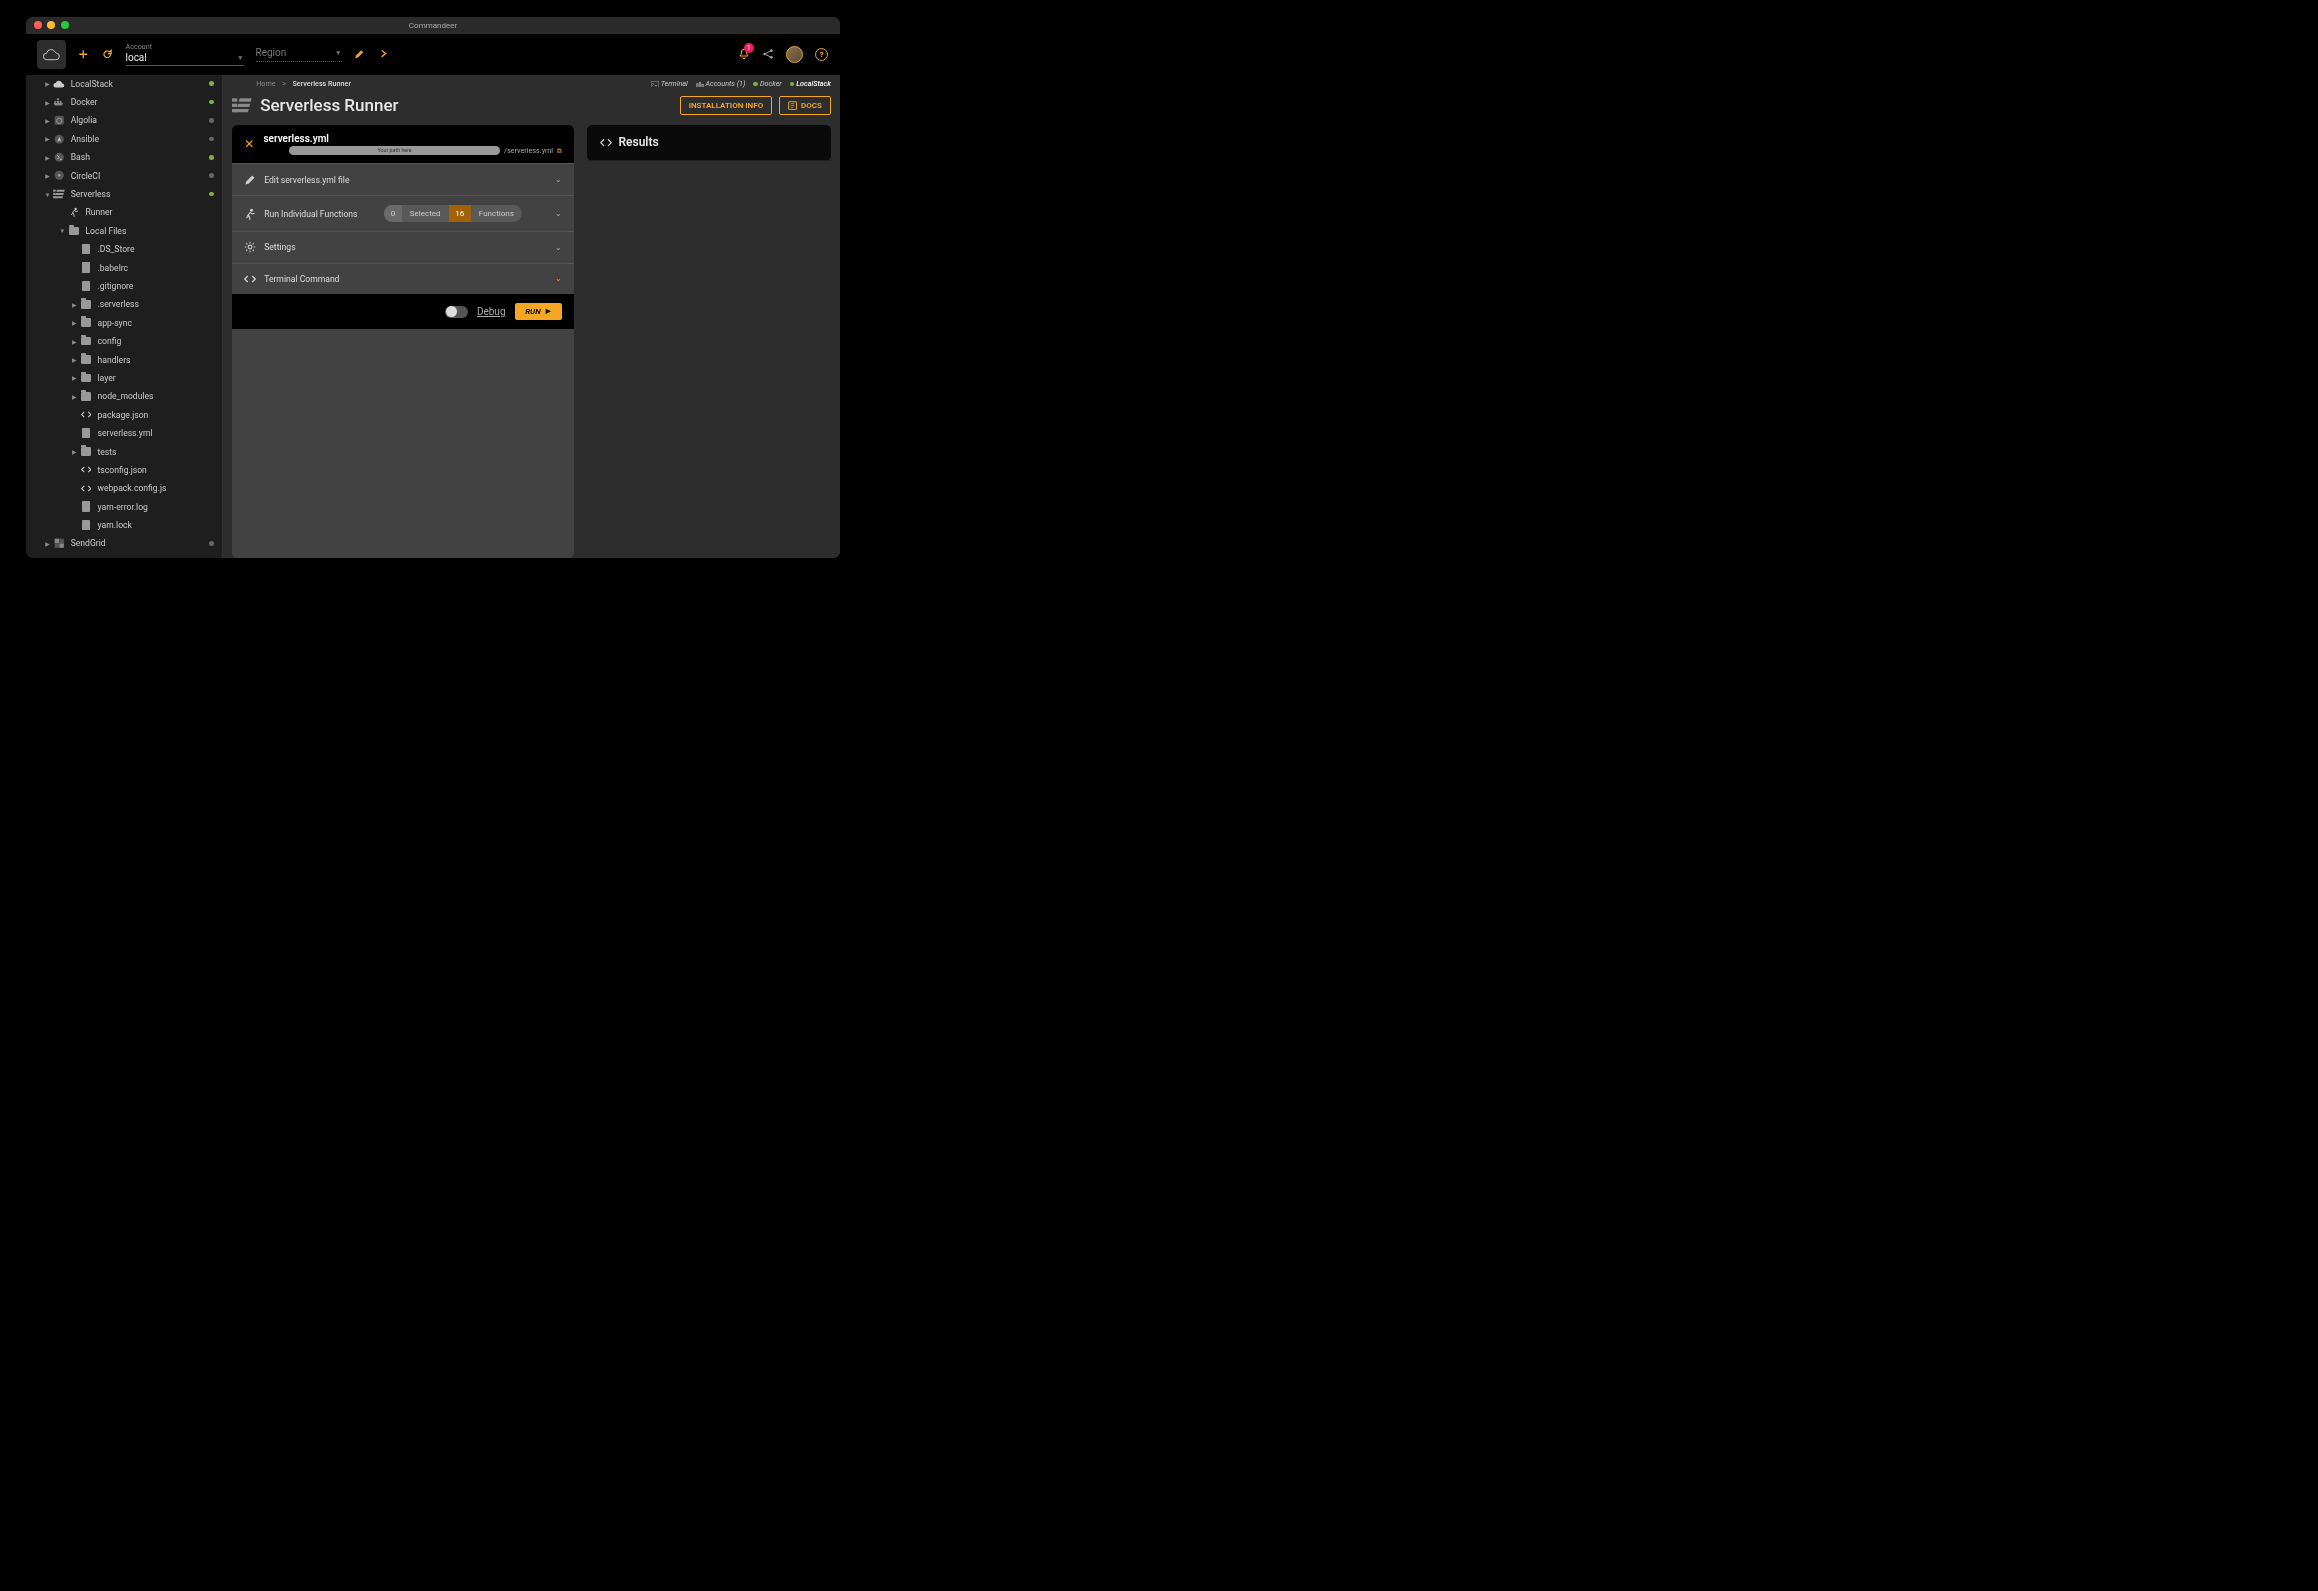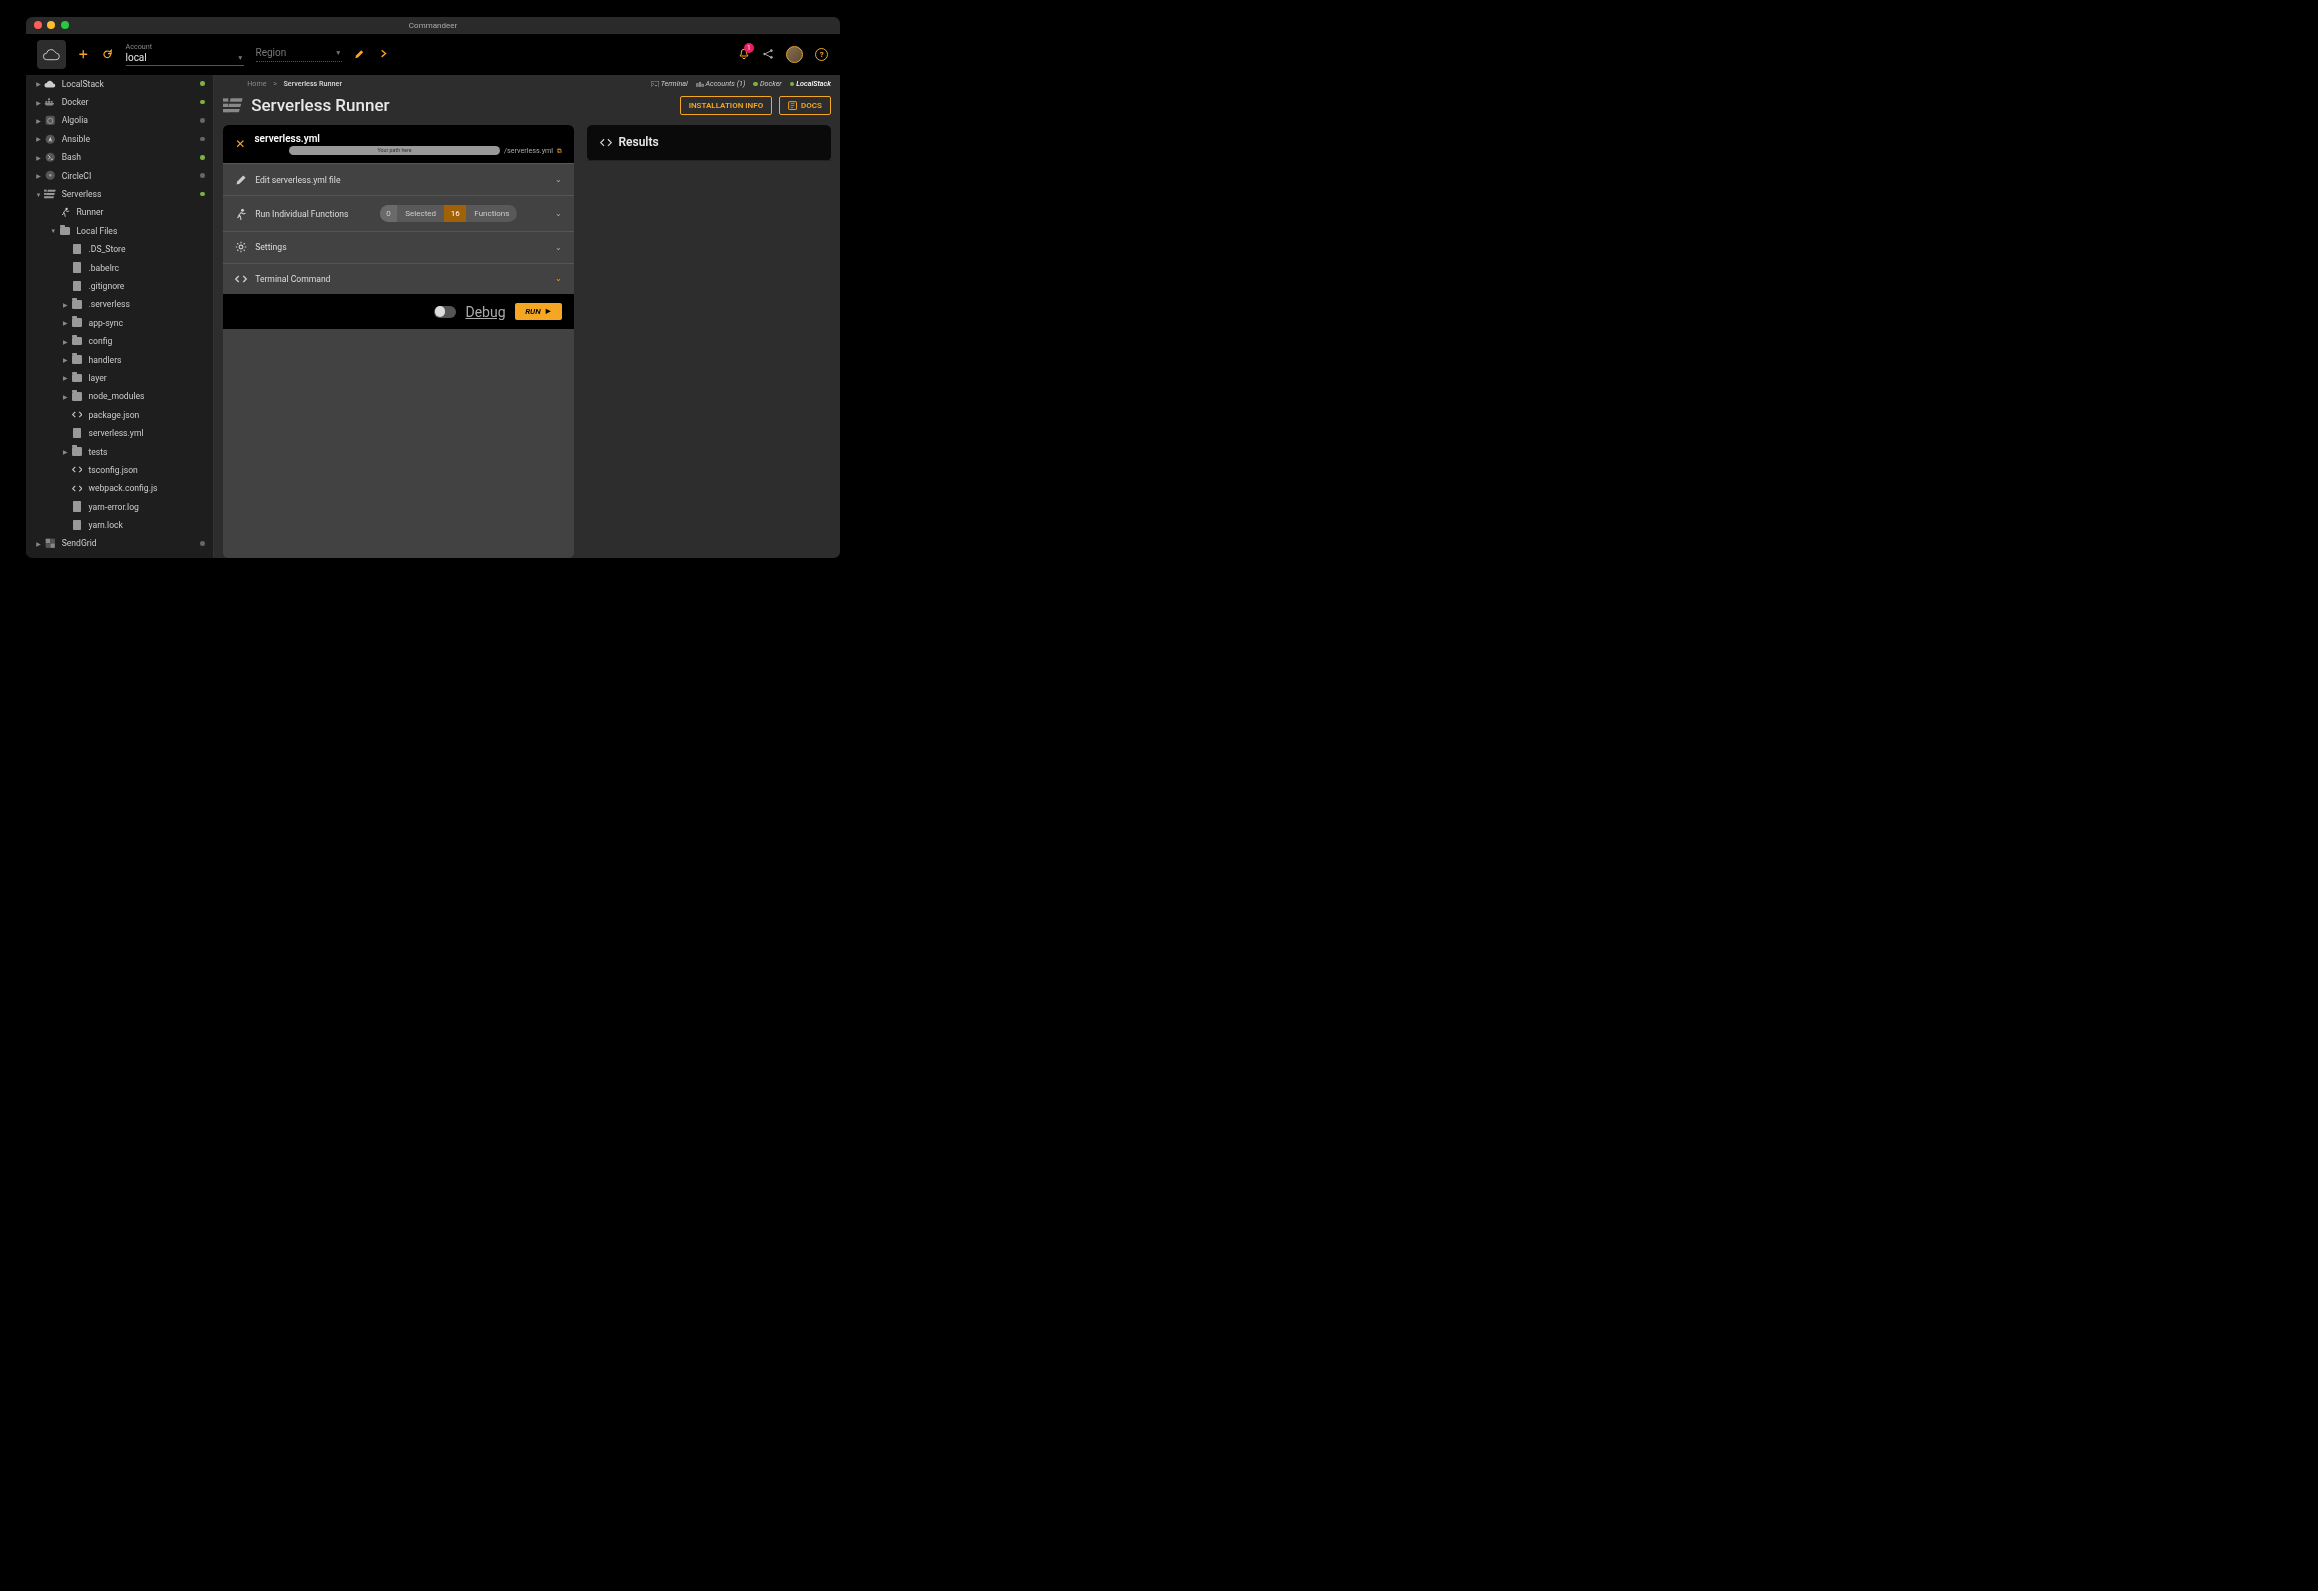--- a/index.html
+++ b/index.html
@@ -20,21 +20,21 @@
 .select-val{color:#e8e8e8;font-size:10px; padding:1.3px 0 2.6px 0;}
 .select-region .select-val{color:#777;}
 .caret{color:#777;font-size:6.6px;}
 .flex-spacer{flex:1;}
 .top-right{display:flex;align-items:center;gap:12px; margin-right:1.3px;}
 .bell{position:relative;color:#f5a623;}
 .badge{position:absolute;top:-5.3px;right:-4px;background:#e91e63;color:#fff;border-radius:50%;width:10.5px;height:10.5px;font-size:6.6px;display:flex;align-items:center;justify-content:center;}
 .share{color:#aaa;}
 .avatar{width:17px;height:17px;border-radius:50%;background:linear-gradient(135deg,#8b6f47,#5a4a3a);border:1.3px solid #f5a623;}
 .help{color:#f5a623;width:13px;height:13px;border:1px solid #f5a623;border-radius:50%;display:flex;align-items:center;justify-content:center;font-size:8px;font-weight:bold;}
-.body{flex:1;display:flex;overflow:hidden;}
+.body{flex:1;display:flex;overflow:hidden;margin-left:9px;}
 .sidebar{width:188px;background:#1e1e1e;overflow-y:auto;border-right:0.7px solid #333;}
 .sidebar::-webkit-scrollbar{width:6.6px;} .sidebar::-webkit-scrollbar-thumb{background:#444;border-radius:3.3px;}
 .tree-item{display:flex;align-items:center;height:18.4px;color:#ccc;font-size:8.6px;cursor:pointer;position:relative;}
 .tree-caret{width:6.6px;color:#888;font-size:6px;text-align:center;margin-right:2.6px;}
 .tree-icon{width:12px;height:12px;margin-right:5.3px;display:flex;align-items:center;justify-content:center;color:#999;}
 .status-dot{position:absolute;right:8px;width:4.6px;height:4.6px;border-radius:50%;}
 .dot-green{background:#7cb342;} .dot-gray{background:#666;}
 .d0{padding-left:9.2px;} .d1{padding-left:24px;} .d2{padding-left:36px;}
 .main{flex:1;background:#2d2d2d;display:flex;flex-direction:column;overflow:hidden;}
 .crumbs{height:18.4px;display:flex;align-items:center;padding:0 9.2px;gap:6.6px;font-size:7.2px;color:#888;}
@@ -62,21 +62,21 @@
 .acc-row:first-of-type{border-top:none;}
 .acc-icon{width:12px;height:12px;color:#ccc;}
 .acc-chevron{margin-left:auto;color:#f5a623;font-size:8px;}
 .pill-group{margin-left:auto;display:flex;align-items:center;background:#595959;border-radius:9.2px;height:17px;overflow:hidden;margin-right:6.6px;}
 .pill-num{background:#6a6a6a;color:#ccc;padding:0 6.6px;height:100%;display:flex;align-items:center;font-size:8px;}
 .pill-num.blue{background:#a16207;color:#fff;}
 .pill-txt{color:#ccc;padding:0 8px;font-size:8px;}
 .card-foot{background:#000;padding:9.2px 12px;display:flex;align-items:center;justify-content:flex-end;gap:9.2px;}
 .toggle{width:22.4px;height:12px;background:#555;border-radius:6px;position:relative;cursor:pointer;}
 .toggle-knob{width:10.5px;height:10.5px;background:#ddd;border-radius:50%;position:absolute;top:0.7px;left:0.7px;}
-.debug-label{color:#aaa;font-size:14px;text-decoration:underline;}
+.debug-label{color:#aaa;font-size:10px;text-decoration:underline;}
 .btn-run{background:#f5a623;color:#000;border:none;padding:4px 10.5px;font-size:8px;font-weight:600;border-radius:2px;display:flex;align-items:center;gap:4px;cursor:pointer;font-style:italic;}
 .results-head{padding:10.5px 13px;border-bottom:0.7px solid #222;display:flex;align-items:center;gap:6.6px;}
 .results-title{color:#e8e8e8;font-size:12px;font-weight:600;}
 .code-icon{color:#ccc;}
 .results-body{flex:1;padding:20px 20px 26px 20px;display:flex;flex-direction:column;align-items:center;gap:13px;}
 .sls-graphic{display:flex;flex-direction:column;gap:10.5px;}
 .sls-row{display:flex;gap:13px;}
 .sls-bar{height:17px;background:#888;}
 .sls-sq{width:26px;} .sls-long{width:66px;transform:skewX(-20deg);}
 .results-msg{color:#ccc;font-size:8.6px;text-align:center;line-height:1.6;max-width:197px;}

